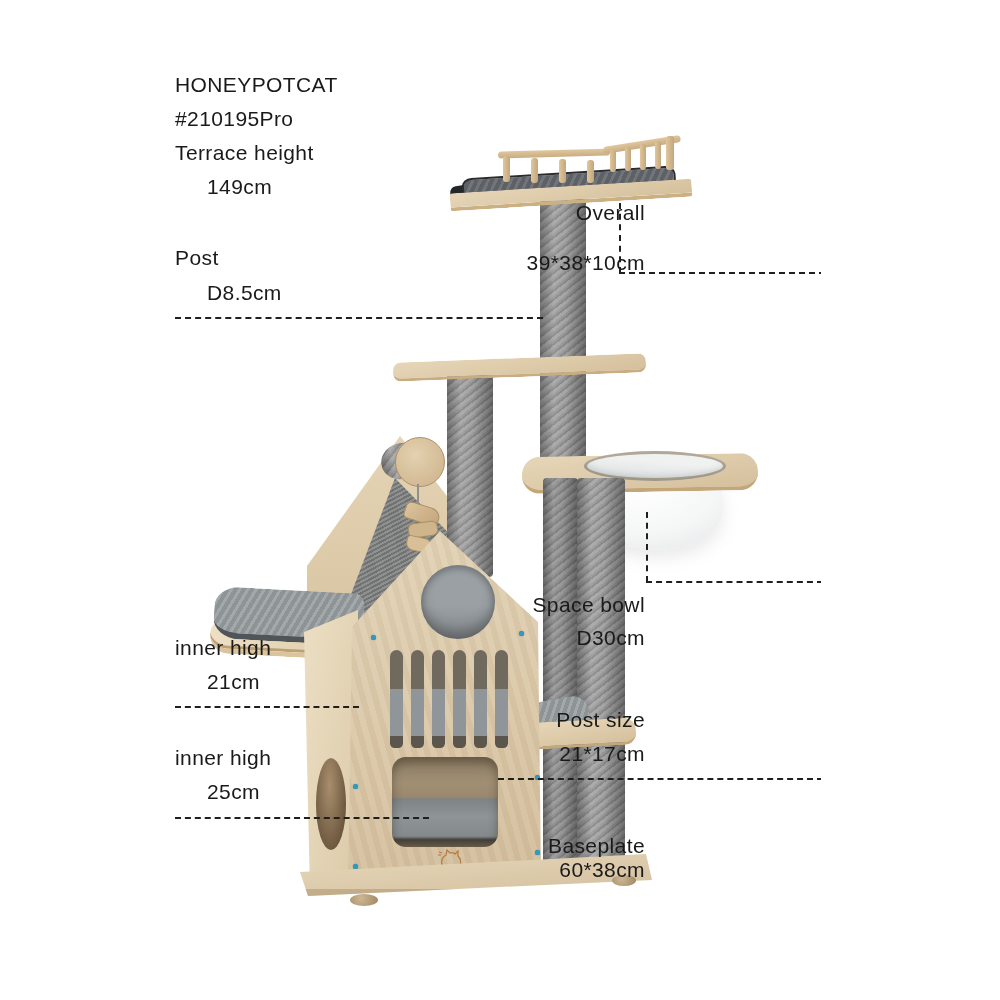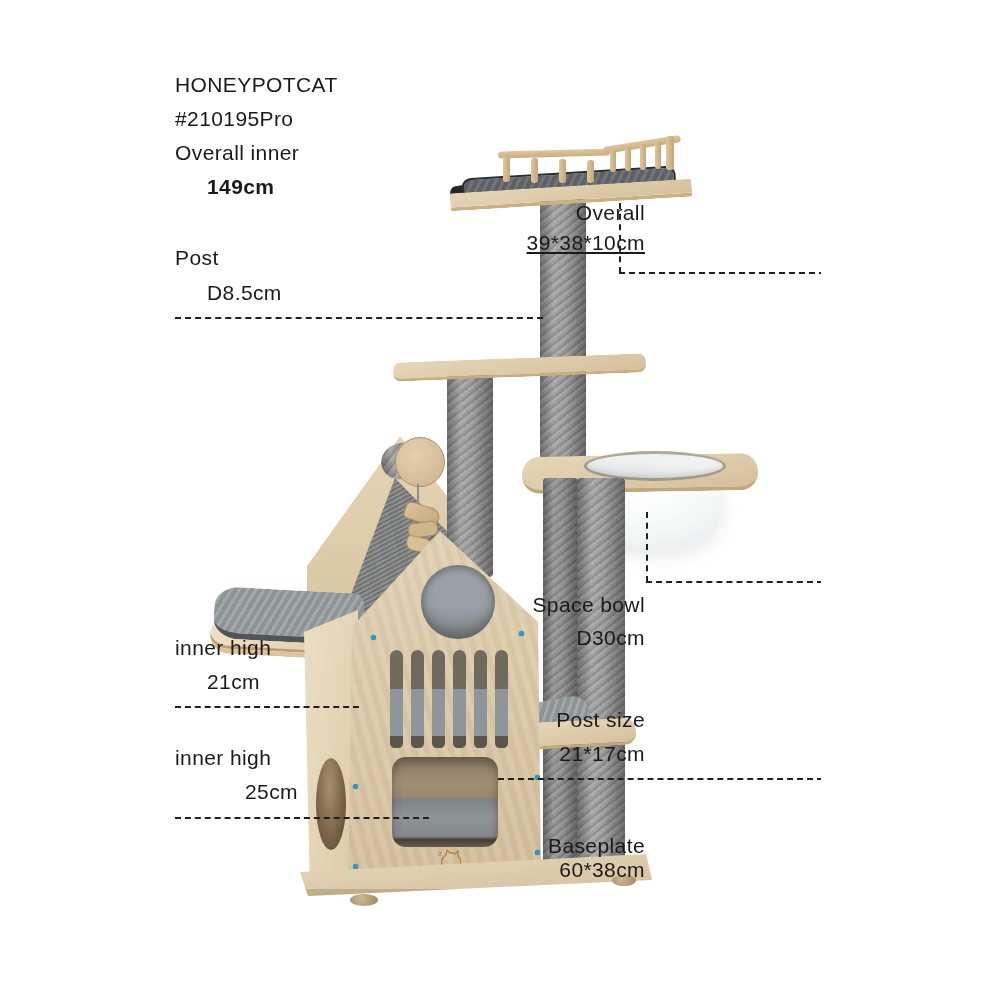--- a/index.html
+++ b/index.html
@@ -159,34 +159,34 @@
   <div class="dash-h" style="left:175px;top:706px;width:184px;"></div>
   <div class="dash-h" style="left:175px;top:817px;width:254px;"></div>
   <div class="dash-v" style="left:619px;top:203px;height:70px;"></div>
   <div class="dash-h" style="left:619px;top:272px;width:206px;"></div>
   <div class="dash-v" style="left:646px;top:512px;height:70px;"></div>
   <div class="dash-h" style="left:646px;top:581px;width:177px;"></div>
   <div class="dash-h" style="left:498px;top:778px;width:325px;"></div>
 
   <div class="lbl" style="left:175px;top:74px;">HONEYPOTCAT</div>
   <div class="lbl" style="left:175px;top:108px;">#210195Pro</div>
-  <div class="lbl" style="left:175px;top:142px;">Overall inner</div>
-  <div class="lbl" style="left:207px;top:176px;font-weight:bold;">149cm</div>
+  <div class="lbl" style="left:175px;top:142px;">Terrace height</div>
+  <div class="lbl" style="left:207px;top:176px;">149cm</div>
 
   <div class="lbl" style="left:175px;top:247px;">Post</div>
   <div class="lbl" style="left:207px;top:282px;">D8.5cm</div>
 
   <div class="lbl" style="left:175px;top:637px;">inner high</div>
   <div class="lbl" style="left:207px;top:671px;">21cm</div>
 
   <div class="lbl" style="left:175px;top:747px;">inner high</div>
-  <div class="lbl" style="left:207px;top:781px;margin-left:38px;">25cm</div>
+  <div class="lbl" style="left:207px;top:781px;">25cm</div>
 
   <div class="lbl r" style="top:202px;">Overall</div>
-  <div class="lbl r" style="top:232px;text-decoration:underline;">39*38*10cm</div>
+  <div class="lbl r" style="top:252px;">39*38*10cm</div>
 
   <div class="lbl r" style="top:594px;text-align:center;">Space bowl</div>
   <div class="lbl r" style="top:627px;">D30cm</div>
 
   <div class="lbl r" style="top:709px;">Post size</div>
   <div class="lbl r" style="top:743px;">21*17cm</div>
 
   <div class="lbl r" style="top:835px;">Baseplate</div>
   <div class="lbl r" style="top:859px;">60*38cm</div>
 

